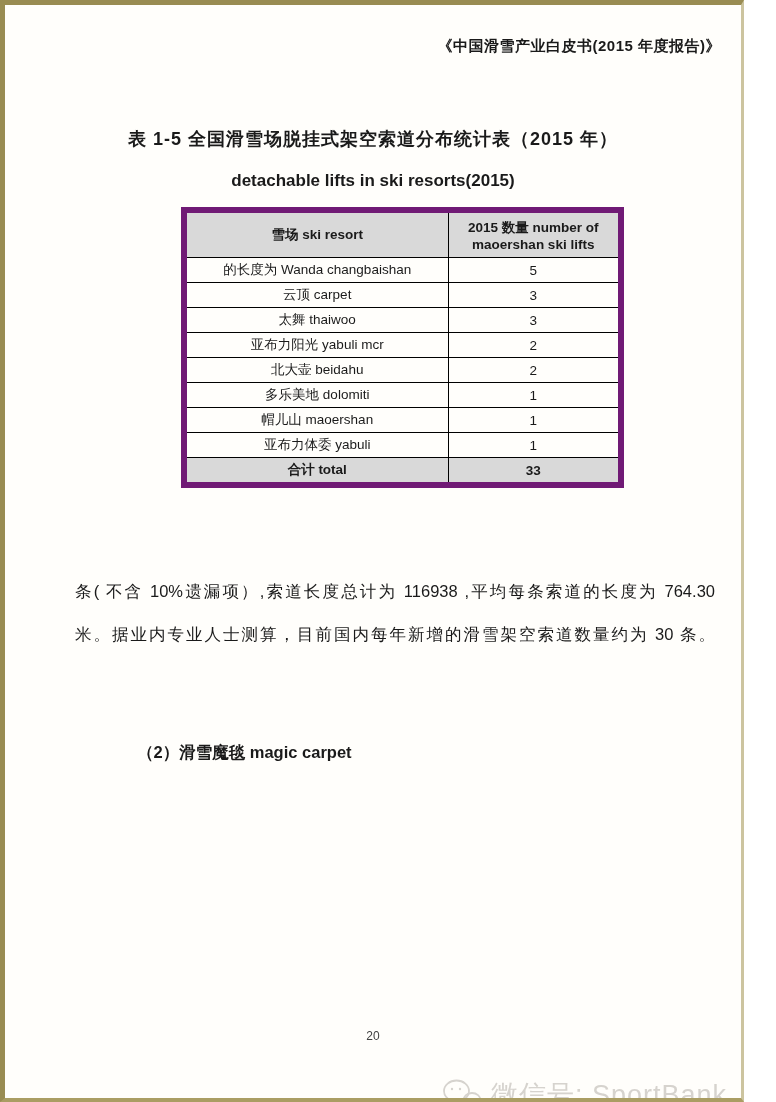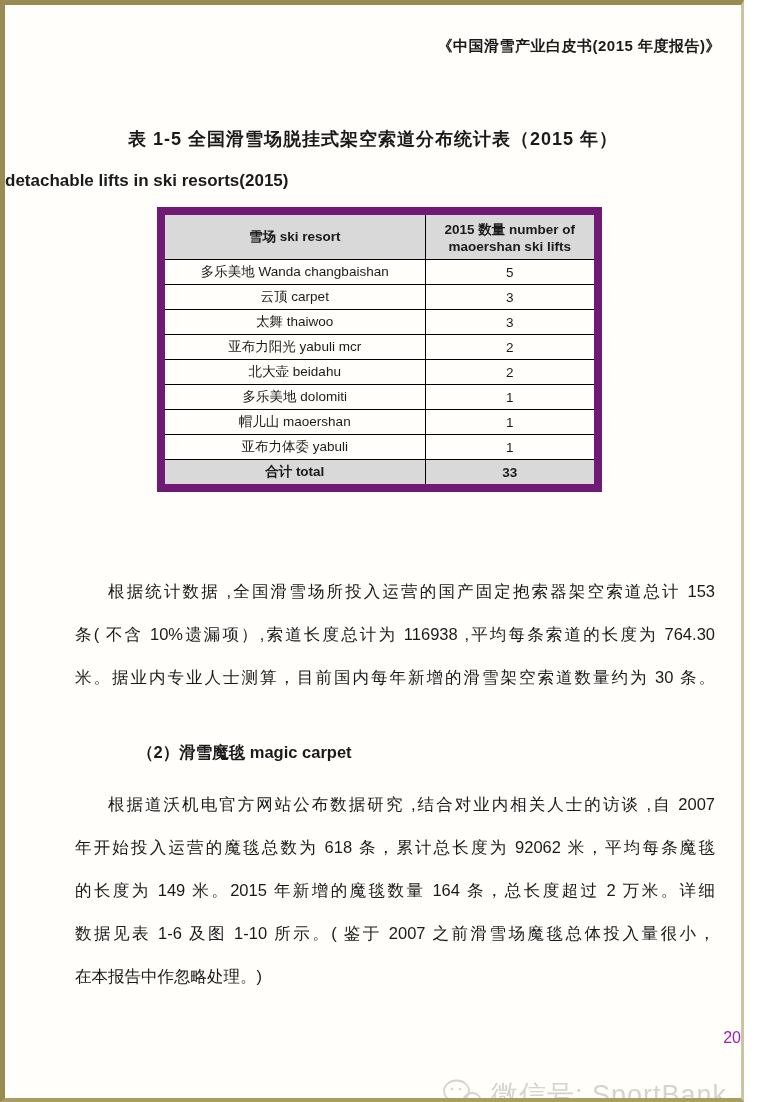--- a/index.html
+++ b/index.html
@@ -19,26 +19,26 @@
   .doc-header{
     position:absolute;top:32px;right:20px;
     font-size:15px;font-weight:bold;letter-spacing:0.5px;
   }
   .title-cn{
     position:absolute;top:122px;left:0;width:100%;
     text-align:center;font-size:18px;font-weight:bold;letter-spacing:1px;
   }
   .title-en{
     position:absolute;top:166px;left:0;width:100%;
-    text-align:left;font-size:17px;font-weight:bold;
+    text-align:center;font-size:17px;font-weight:bold;
   }
   table.lifts{
-    position:absolute;top:202px;left:152px;
+    position:absolute;top:202px;left:176px;
     width:437px;border-collapse:collapse;
-    border:8px solid #701a75;
+    border:6px solid #701a75;
     table-layout:fixed;
   }
   table.lifts td,table.lifts th{
     border:1px solid #000;
     text-align:center;vertical-align:middle;
     font-size:13.5px;
     padding:0 4px;
   }
   table.lifts th{
     background:var(--table-header-bg,#d9d9d9);
@@ -64,21 +64,21 @@
   .para .tline.short{text-align-last:left;}
   .para .tline.indent{text-indent:33px;}
   .p1{top:565px;}
   .p2{top:778px;}
   .section-heading{
     position:absolute;top:737px;left:103px;
     font-size:16.5px;font-weight:bold;margin-left:29px;
   }
   .page-number{
     position:absolute;top:1024px;left:0;width:100%;
-    text-align:right;font-size:16px;color:#a21caf;
+    text-align:center;font-size:12px;color:#404040;
   }
   .watermark{
     position:absolute;right:14px;top:1048px;
     display:flex;align-items:center;gap:9px;
     color:var(--watermark,#d6d3ce);
     font-size:27px;letter-spacing:1px;
     user-select:none;
     margin-top:24px;
   }
   .watermark svg{display:block;}
@@ -100,21 +100,21 @@
       </colgroup>
     <tbody>
         <tr>
       <th>雪场 ski resort</th>
       <th>
         <div>2015 数量 number of</div>
         <div>maoershan ski lifts</div>
       </th>
     </tr>
     <tr>
-          <td>多乐美地 Wanda changbaishan</td>
+          <td>的长度为 Wanda changbaishan</td>
           <td>5</td>
         </tr>
     <tr>
           <td>云顶 carpet</td>
           <td>3</td>
         </tr>
     <tr>
           <td>太舞 thaiwoo</td>
           <td>3</td>
         </tr>
@@ -139,34 +139,26 @@
           <td>1</td>
         </tr>
     <tr class="total-row">
       <td>合计 total</td>
       <td>33</td>
     </tr>
   </tbody>
     </table>
 
   <div class="para p1">
-    <div class="tline indent">根据统计数据 ,全国滑雪场所投入运营的国产固定抱索器架空索道总计 153</div>
     <div class="tline">条( 不含 10%遗漏项）,索道长度总计为 116938 ,平均每条索道的长度为 764.30</div>
     <div class="tline">米。据业内专业人士测算，目前国内每年新增的滑雪架空索道数量约为 30 条。</div>
   </div>
 
   <div class="section-heading">（2）滑雪魔毯  magic carpet</div>
 
-  <div class="para p2">
-    <div class="tline indent">根据道沃机电官方网站公布数据研究 ,结合对业内相关人士的访谈 ,自 2007</div>
-    <div class="tline">年开始投入运营的魔毯总数为 618 条，累计总长度为 92062 米，平均每条魔毯</div>
-    <div class="tline">的长度为 149 米。2015 年新增的魔毯数量 164 条，总长度超过 2 万米。详细</div>
-    <div class="tline">数据见表 1-6 及图 1-10 所示。( 鉴于 2007 之前滑雪场魔毯总体投入量很小，</div>
-    <div class="tline short">在本报告中作忽略处理。)</div>
-  </div>
 
   <div class="page-number">20</div>
 
   <div class="watermark">
     <span>
       <svg width="40" height="34" viewBox="0 0 40 34" fill="none" stroke="#d6d3ce" stroke-width="1.8">
         <ellipse cx="14.5" cy="13" rx="12.5" ry="10.5"></ellipse>
         <path d="M7 22.5 L4.5 28 L11 24.5" stroke-linejoin="round"></path>
         <circle cx="10" cy="11" r="1.2" fill="#d6d3ce" stroke="none"></circle>
         <circle cx="18" cy="11" r="1.2" fill="#d6d3ce" stroke="none"></circle>

